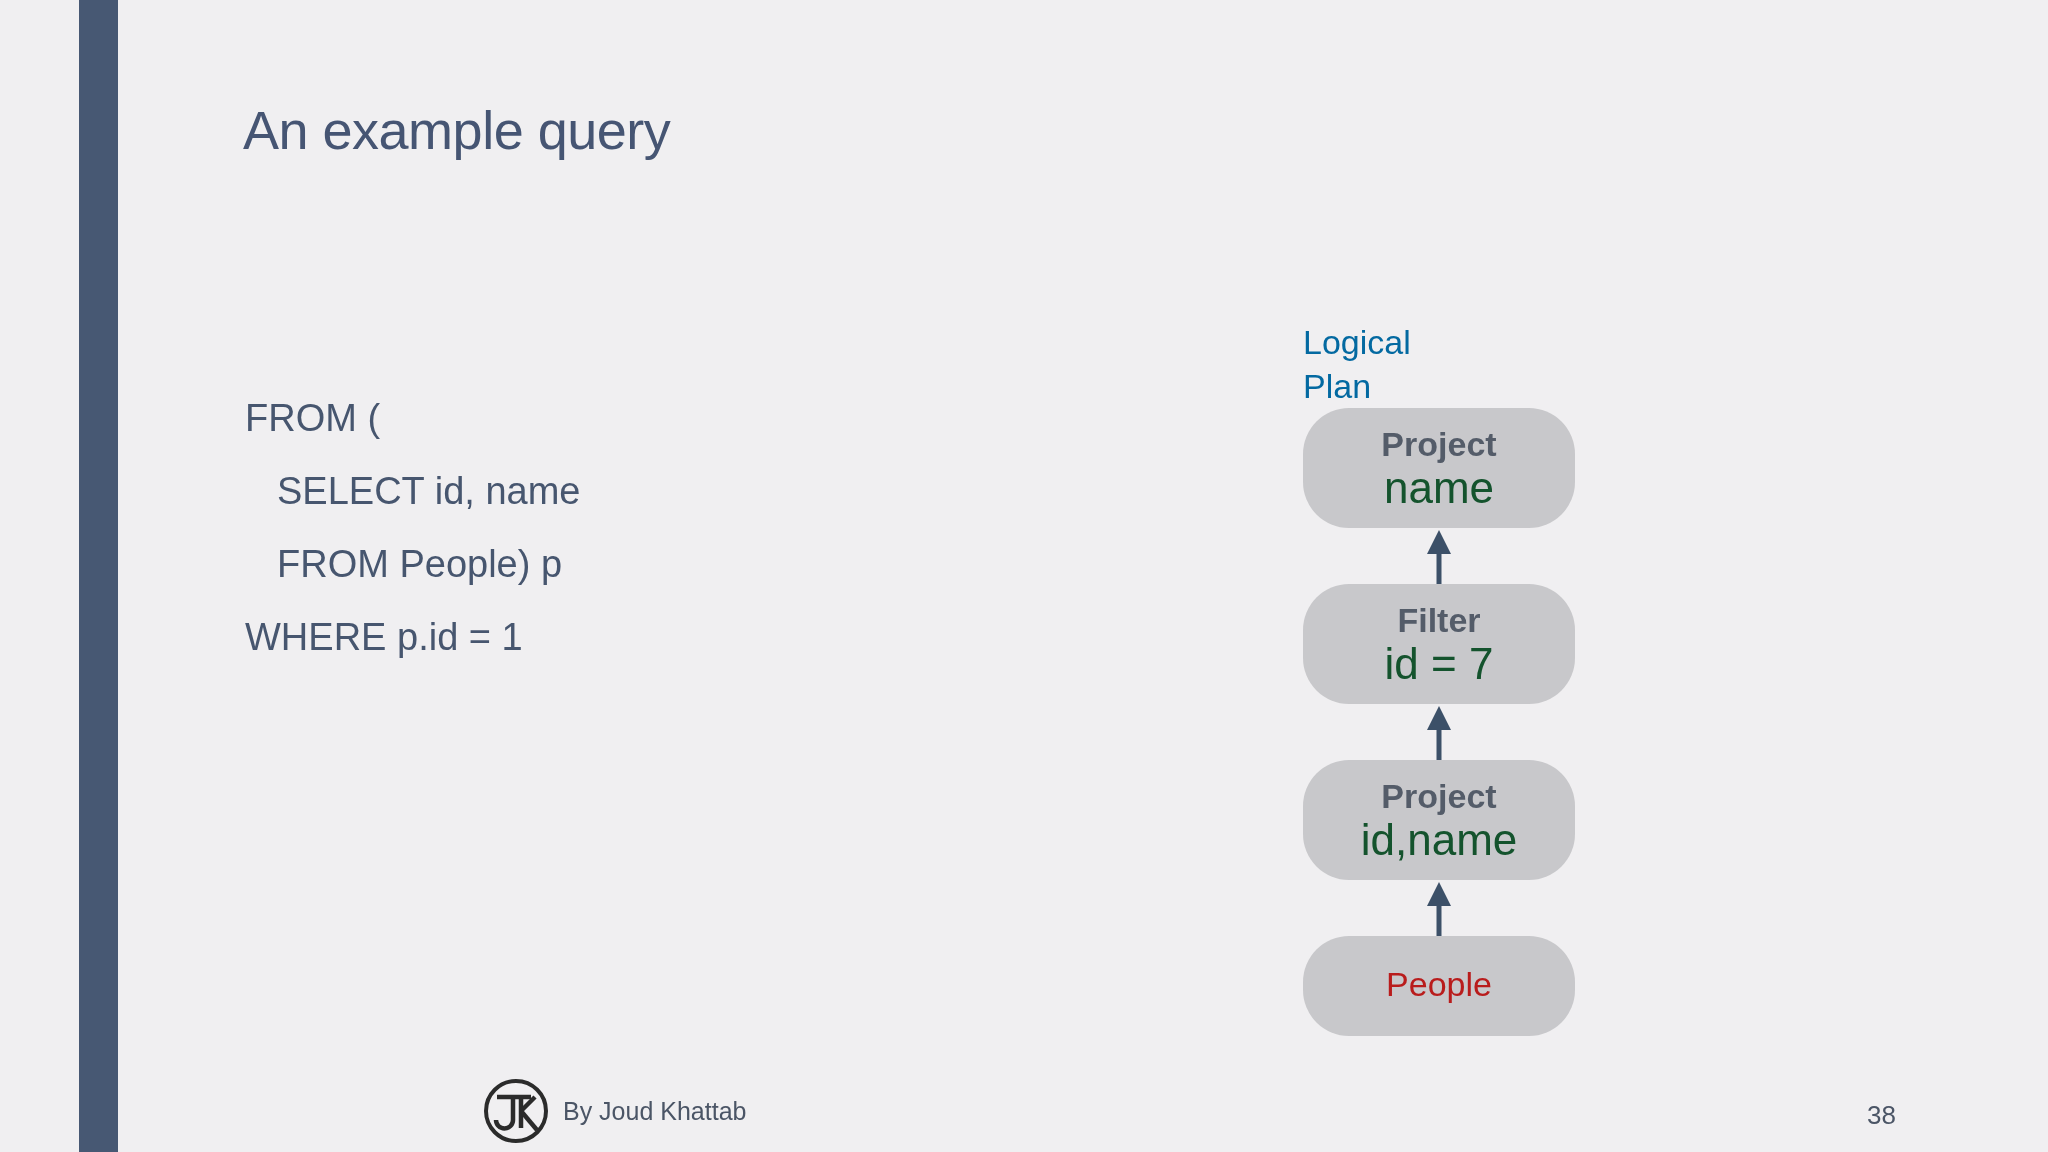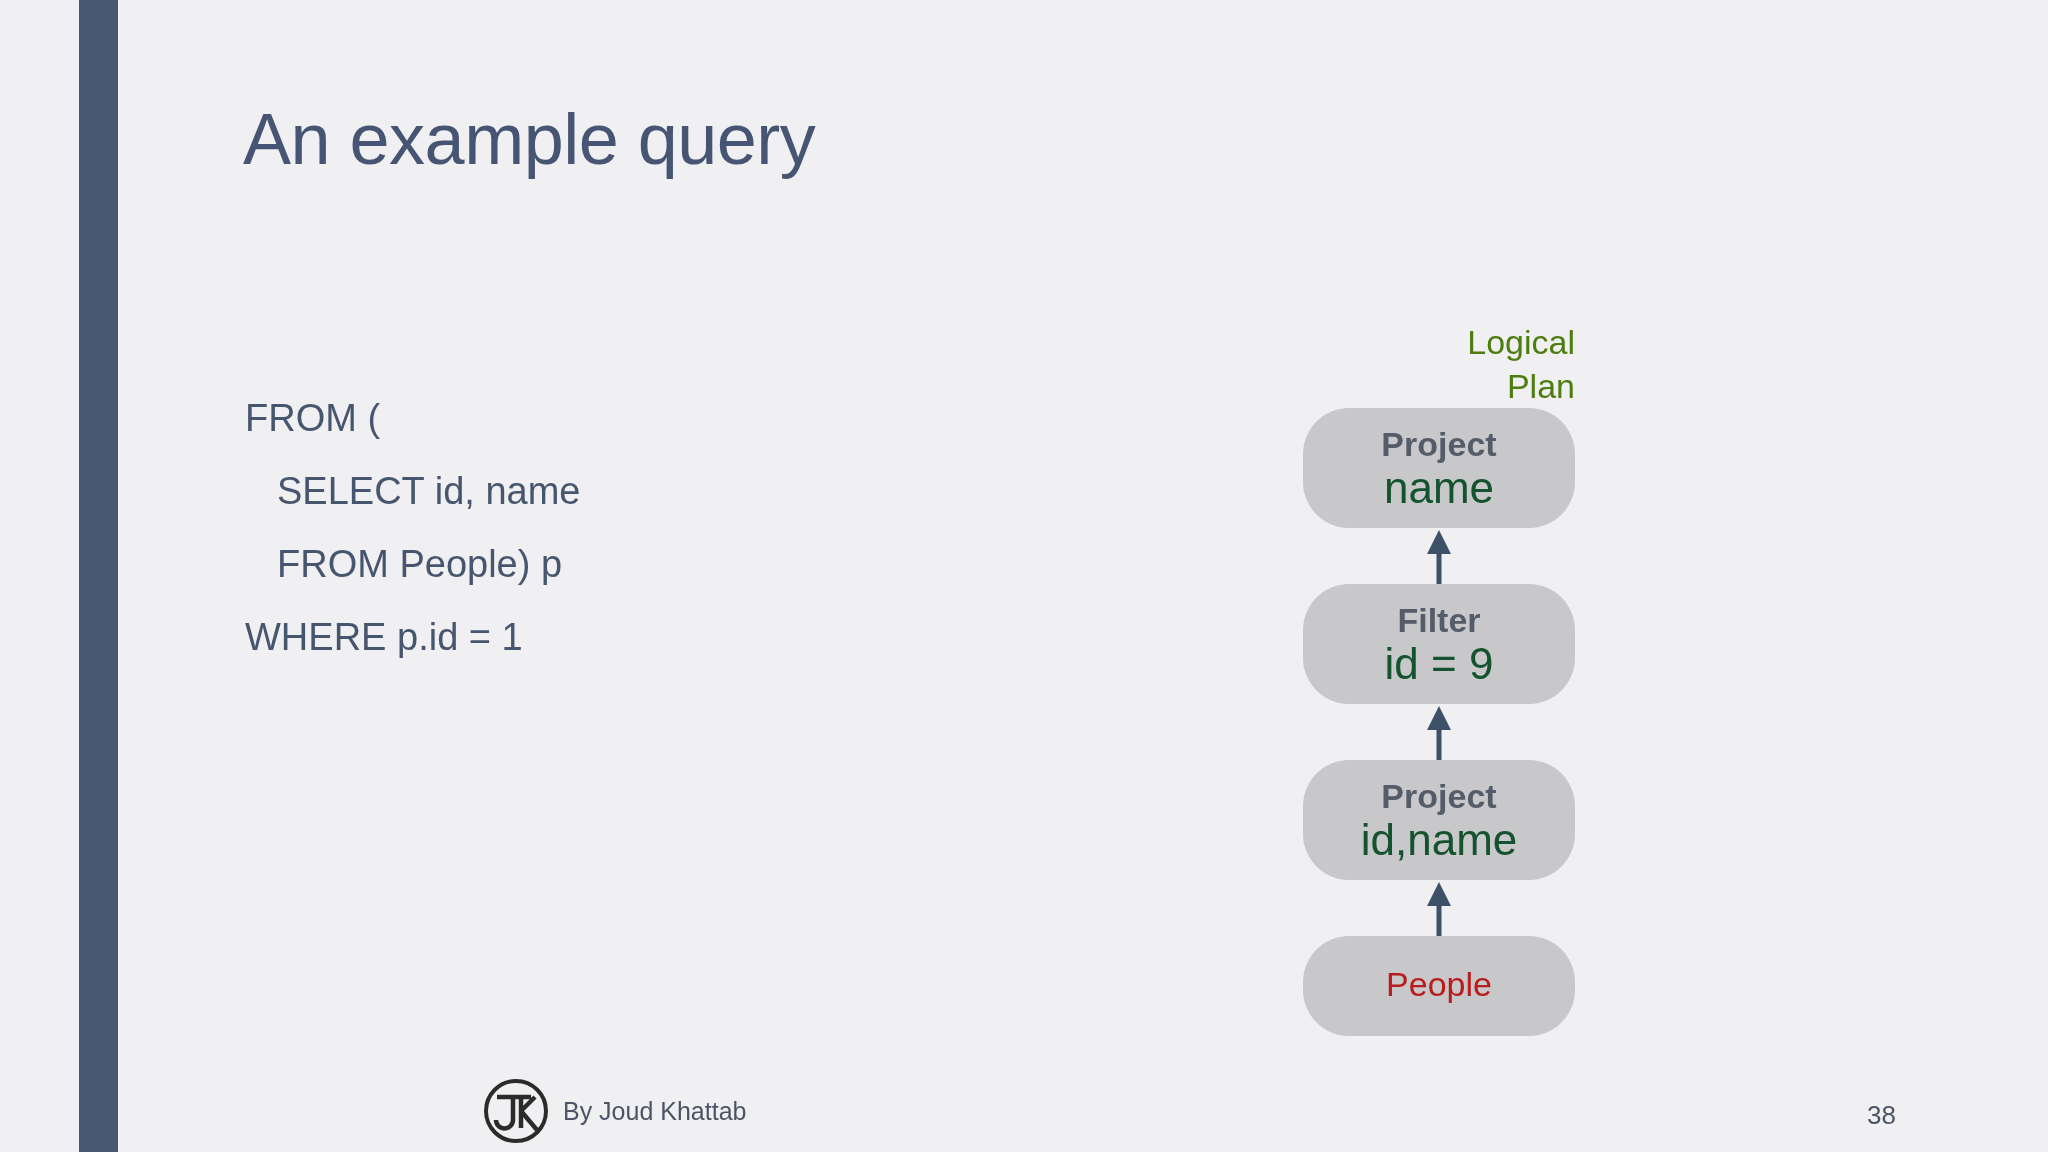--- a/index.html
+++ b/index.html
@@ -29,21 +29,21 @@
     width: 39px;
     height: 1152px;
     background: #475873;
   }
 
   
   .slide-title {
     position: absolute;
     left: 243px;
     top: 103px;
-    font-size: 72px;
+    font-size: 54px;
     font-weight: 400;
     color: #465573;
     letter-spacing: -0.5px;
     line-height: 1.0;
     white-space: nowrap;
   }
 
   
   .sql-block {
     position: absolute;
@@ -64,22 +64,22 @@
 
   
   .plan {
     position: absolute;
     left: 1303px;
     top: 320px;
     width: 272px;
   }
   .plan-heading {
     font-size: 34px;
-    color: #4d7c0f;
-    text-align: right;
+    color: #0369a1;
+    text-align: left;
     line-height: 44px;
     font-weight: 400;
   }
 
   .plan-nodes {
     position: relative;
   }
 
   .node {
     width: 272px;
@@ -187,21 +187,21 @@
 
       <div class="connector">
         <svg width="26" height="56" viewBox="0 0 26 56" aria-hidden="true">
           <line x1="13" y1="56" x2="13" y2="20" stroke="#3c5068" stroke-width="5"></line>
           <polygon points="13,2 25,26 1,26" fill="#3c5068"></polygon>
         </svg>
       </div>
 
       <div class="node">
         <div class="node-title">Filter</div>
-        <div class="node-sub">id = 9</div>
+        <div class="node-sub">id = 7</div>
       </div>
 
       <div class="connector">
         <svg width="26" height="56" viewBox="0 0 26 56" aria-hidden="true">
           <line x1="13" y1="56" x2="13" y2="20" stroke="#3c5068" stroke-width="5"></line>
           <polygon points="13,2 25,26 1,26" fill="#3c5068"></polygon>
         </svg>
       </div>
 
       <div class="node">

